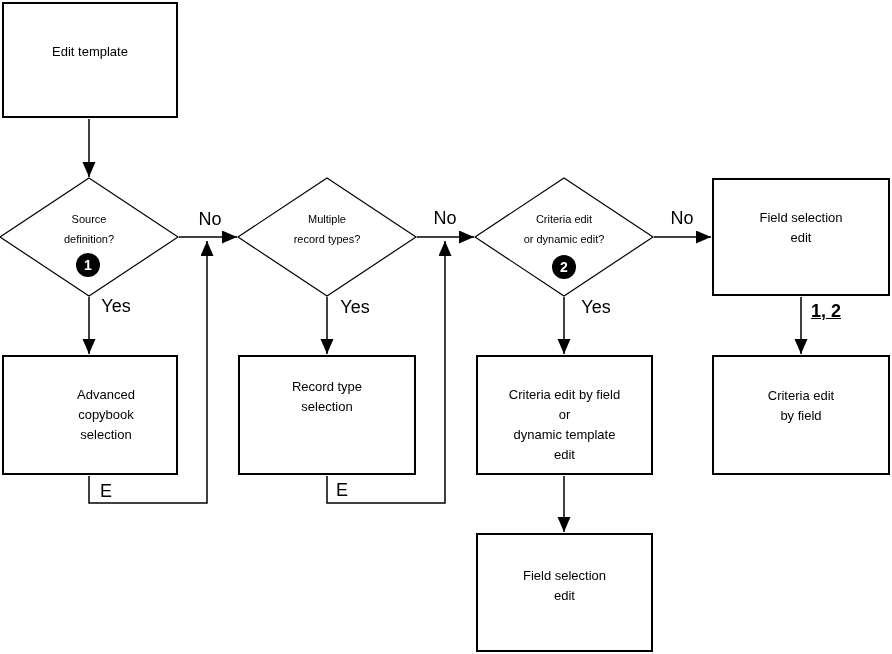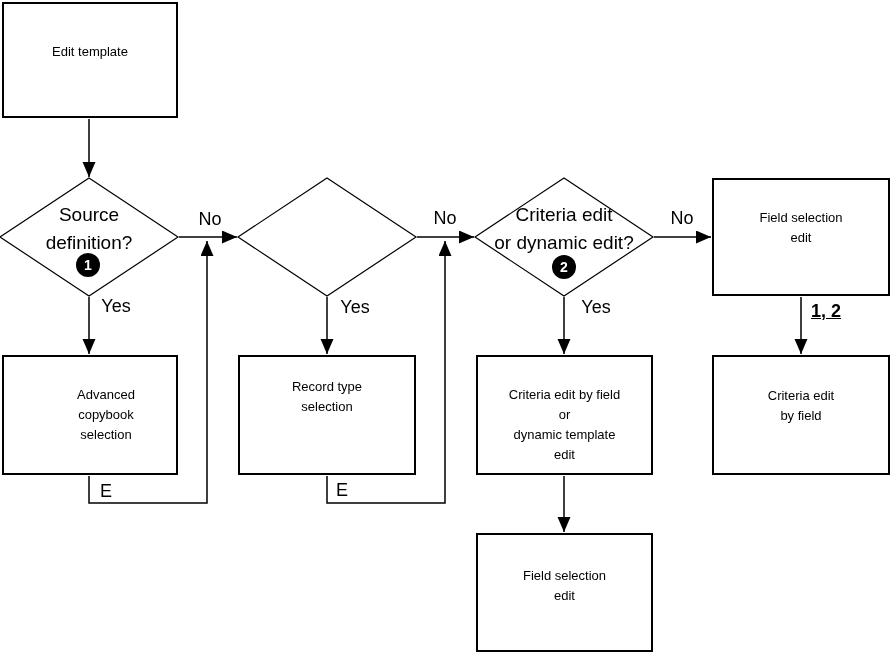--- a/index.html
+++ b/index.html
@@ -24,22 +24,22 @@
     text-align: center;
     font-size: 13px;
     line-height: 20px;
   }
   .pre { white-space: pre-line; }
   .dtext {
     position: absolute;
     transform: translate(-50%, -50%);
     text-align: center;
     white-space: pre-line;
-    font-size: 19px;
-    line-height: 28px;
+    font-size: 11px;
+    line-height: 20px;
   }
   .lbl {
     position: absolute;
     transform: translate(-50%, -50%);
     font-size: 18px;
     line-height: 16px;
     white-space: nowrap;
   }
   .lbl.bold { font-weight: bold; text-decoration: underline; }
   .badge {
@@ -118,20 +118,22 @@
 by field</span>
   </div>
 
   <div class="node" style="left:476px; top:533px; width:177px; height:119px; padding-bottom:14px;">
     <span class="pre">Field selection
 edit</span>
   </div>
 
   <div class="dtext" style="left:89px; top:229px;">Source
 definition?</div>
+  <div class="dtext" style="left:327px; top:229px;">Multiple
+record types?</div>
   <div class="dtext" style="left:564px; top:229px;">Criteria edit
 or dynamic edit?</div>
 
   <div class="badge" style="left:76px; top:253px;">1</div>
   <div class="badge" style="left:552px; top:255px;">2</div>
 
   <div class="lbl" style="left:210px; top:219px;">No</div>
   <div class="lbl" style="left:445px; top:218px;">No</div>
   <div class="lbl" style="left:682px; top:218px;">No</div>
 

